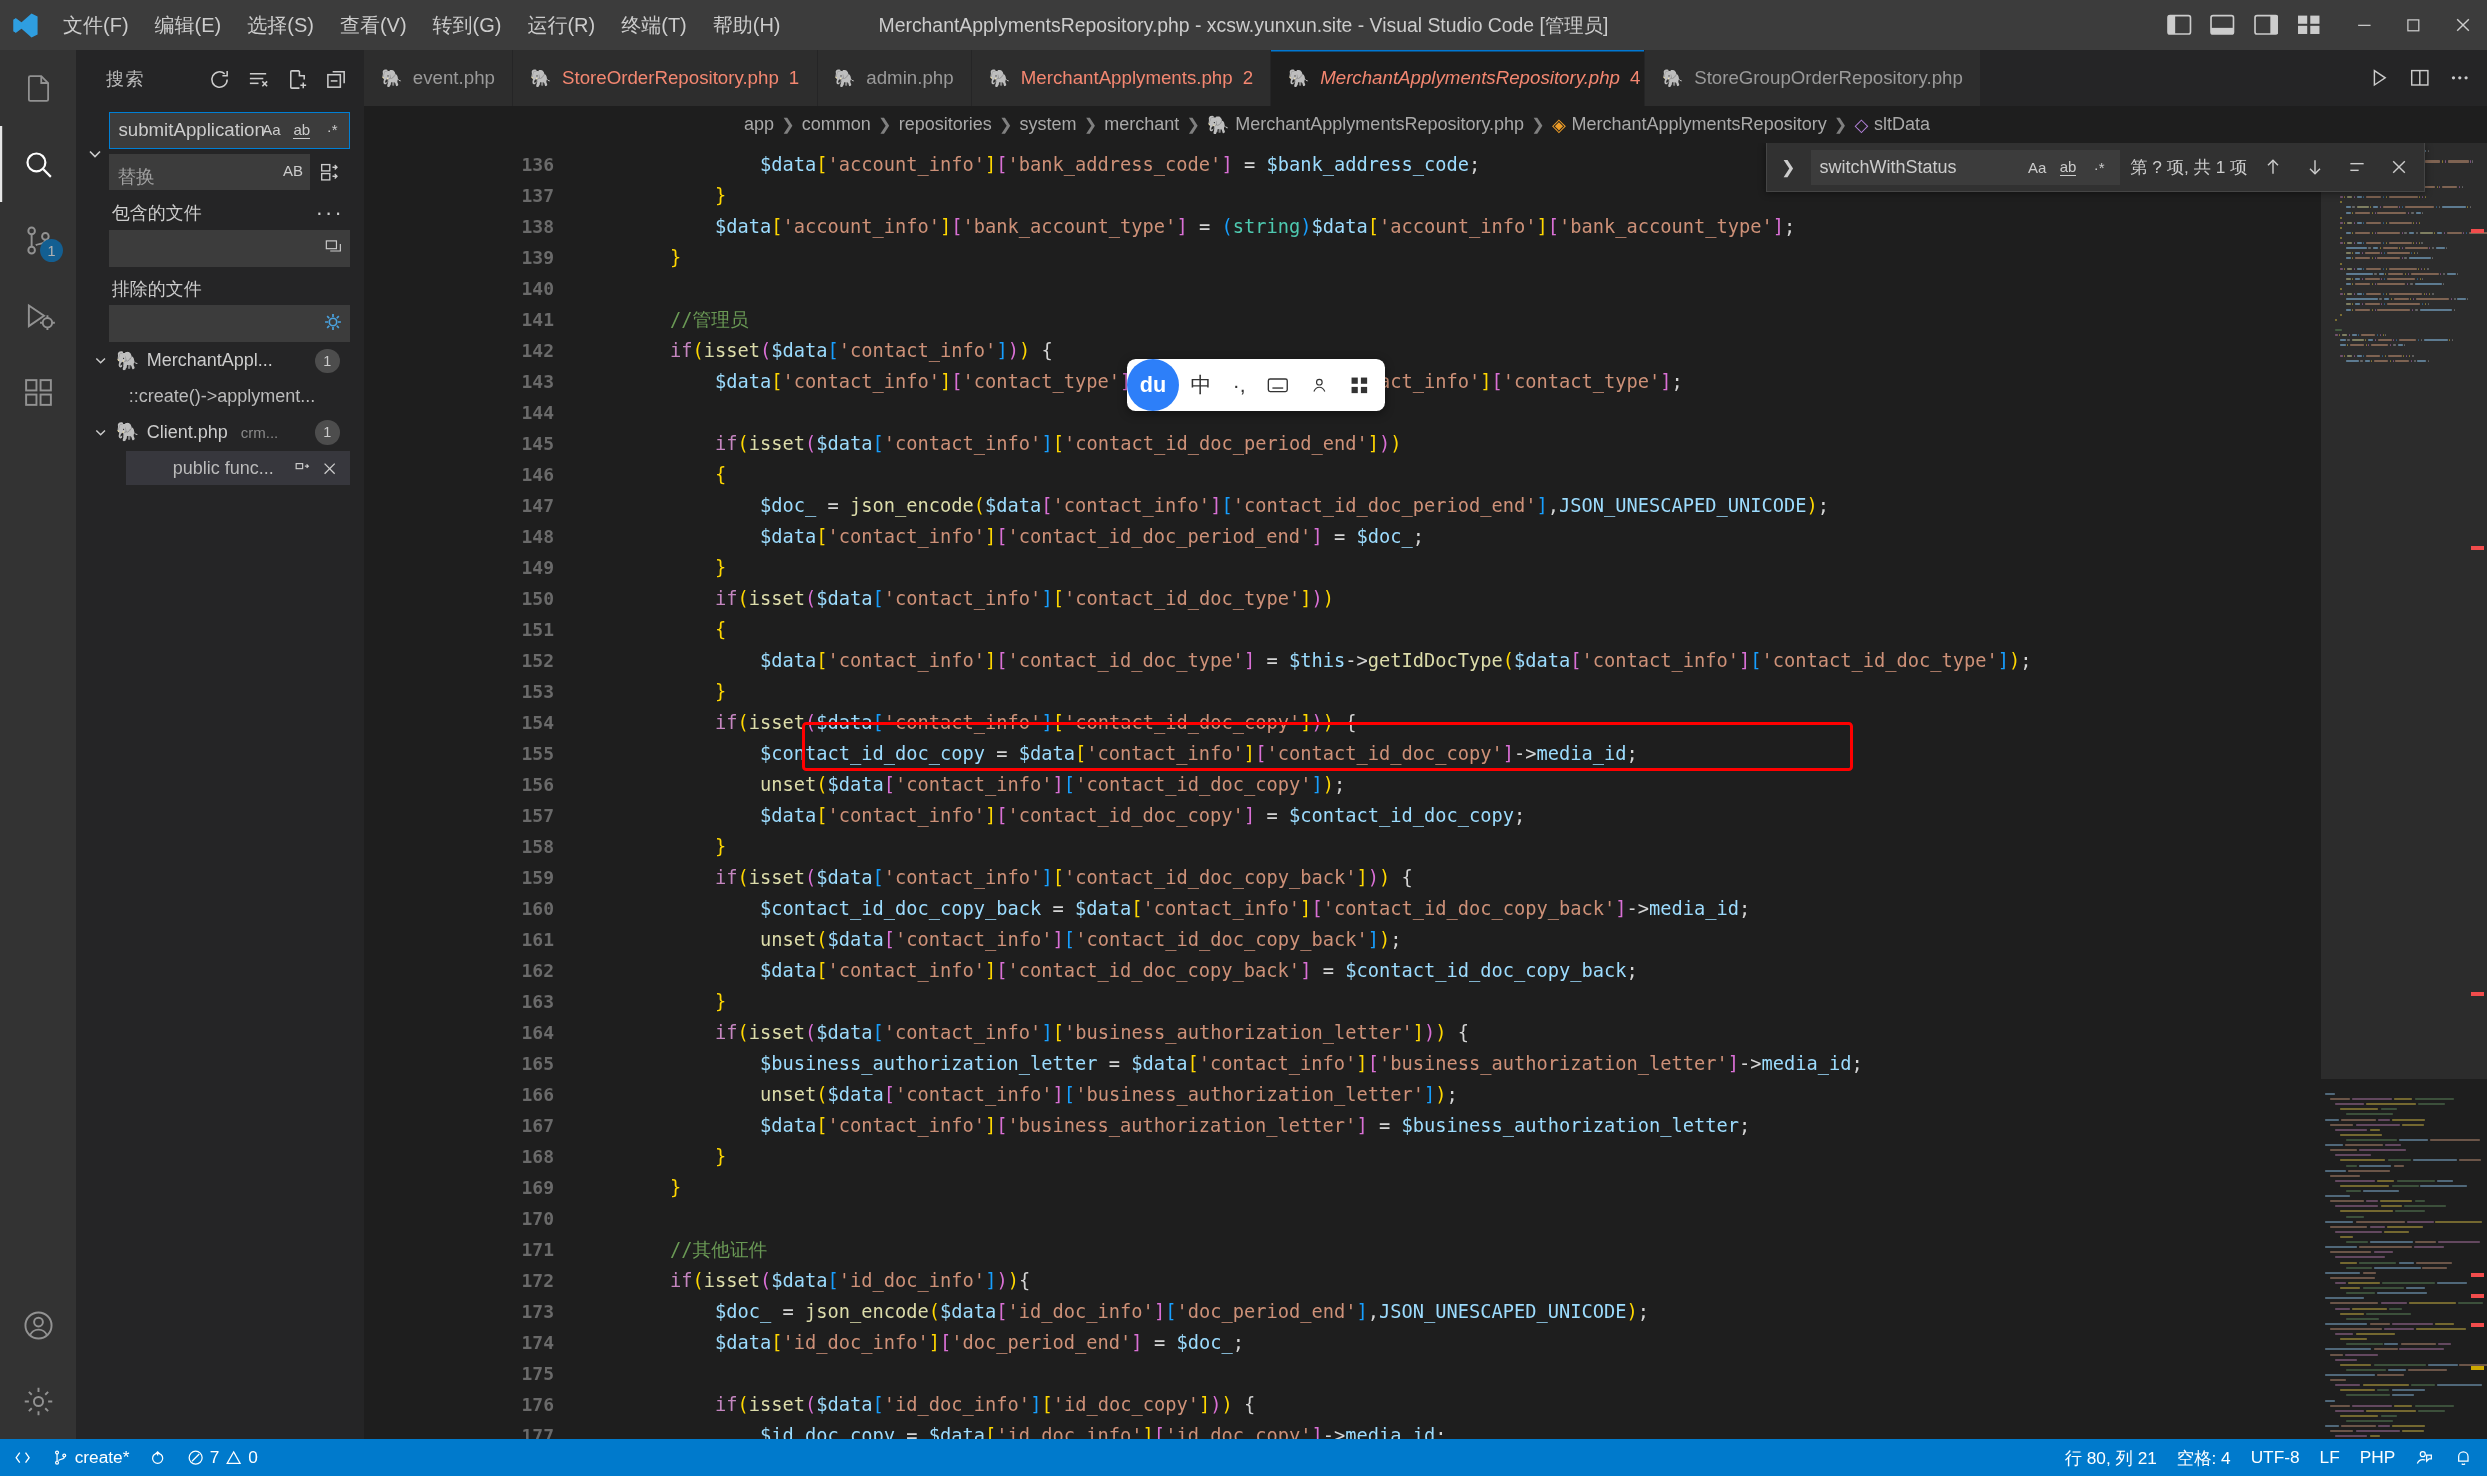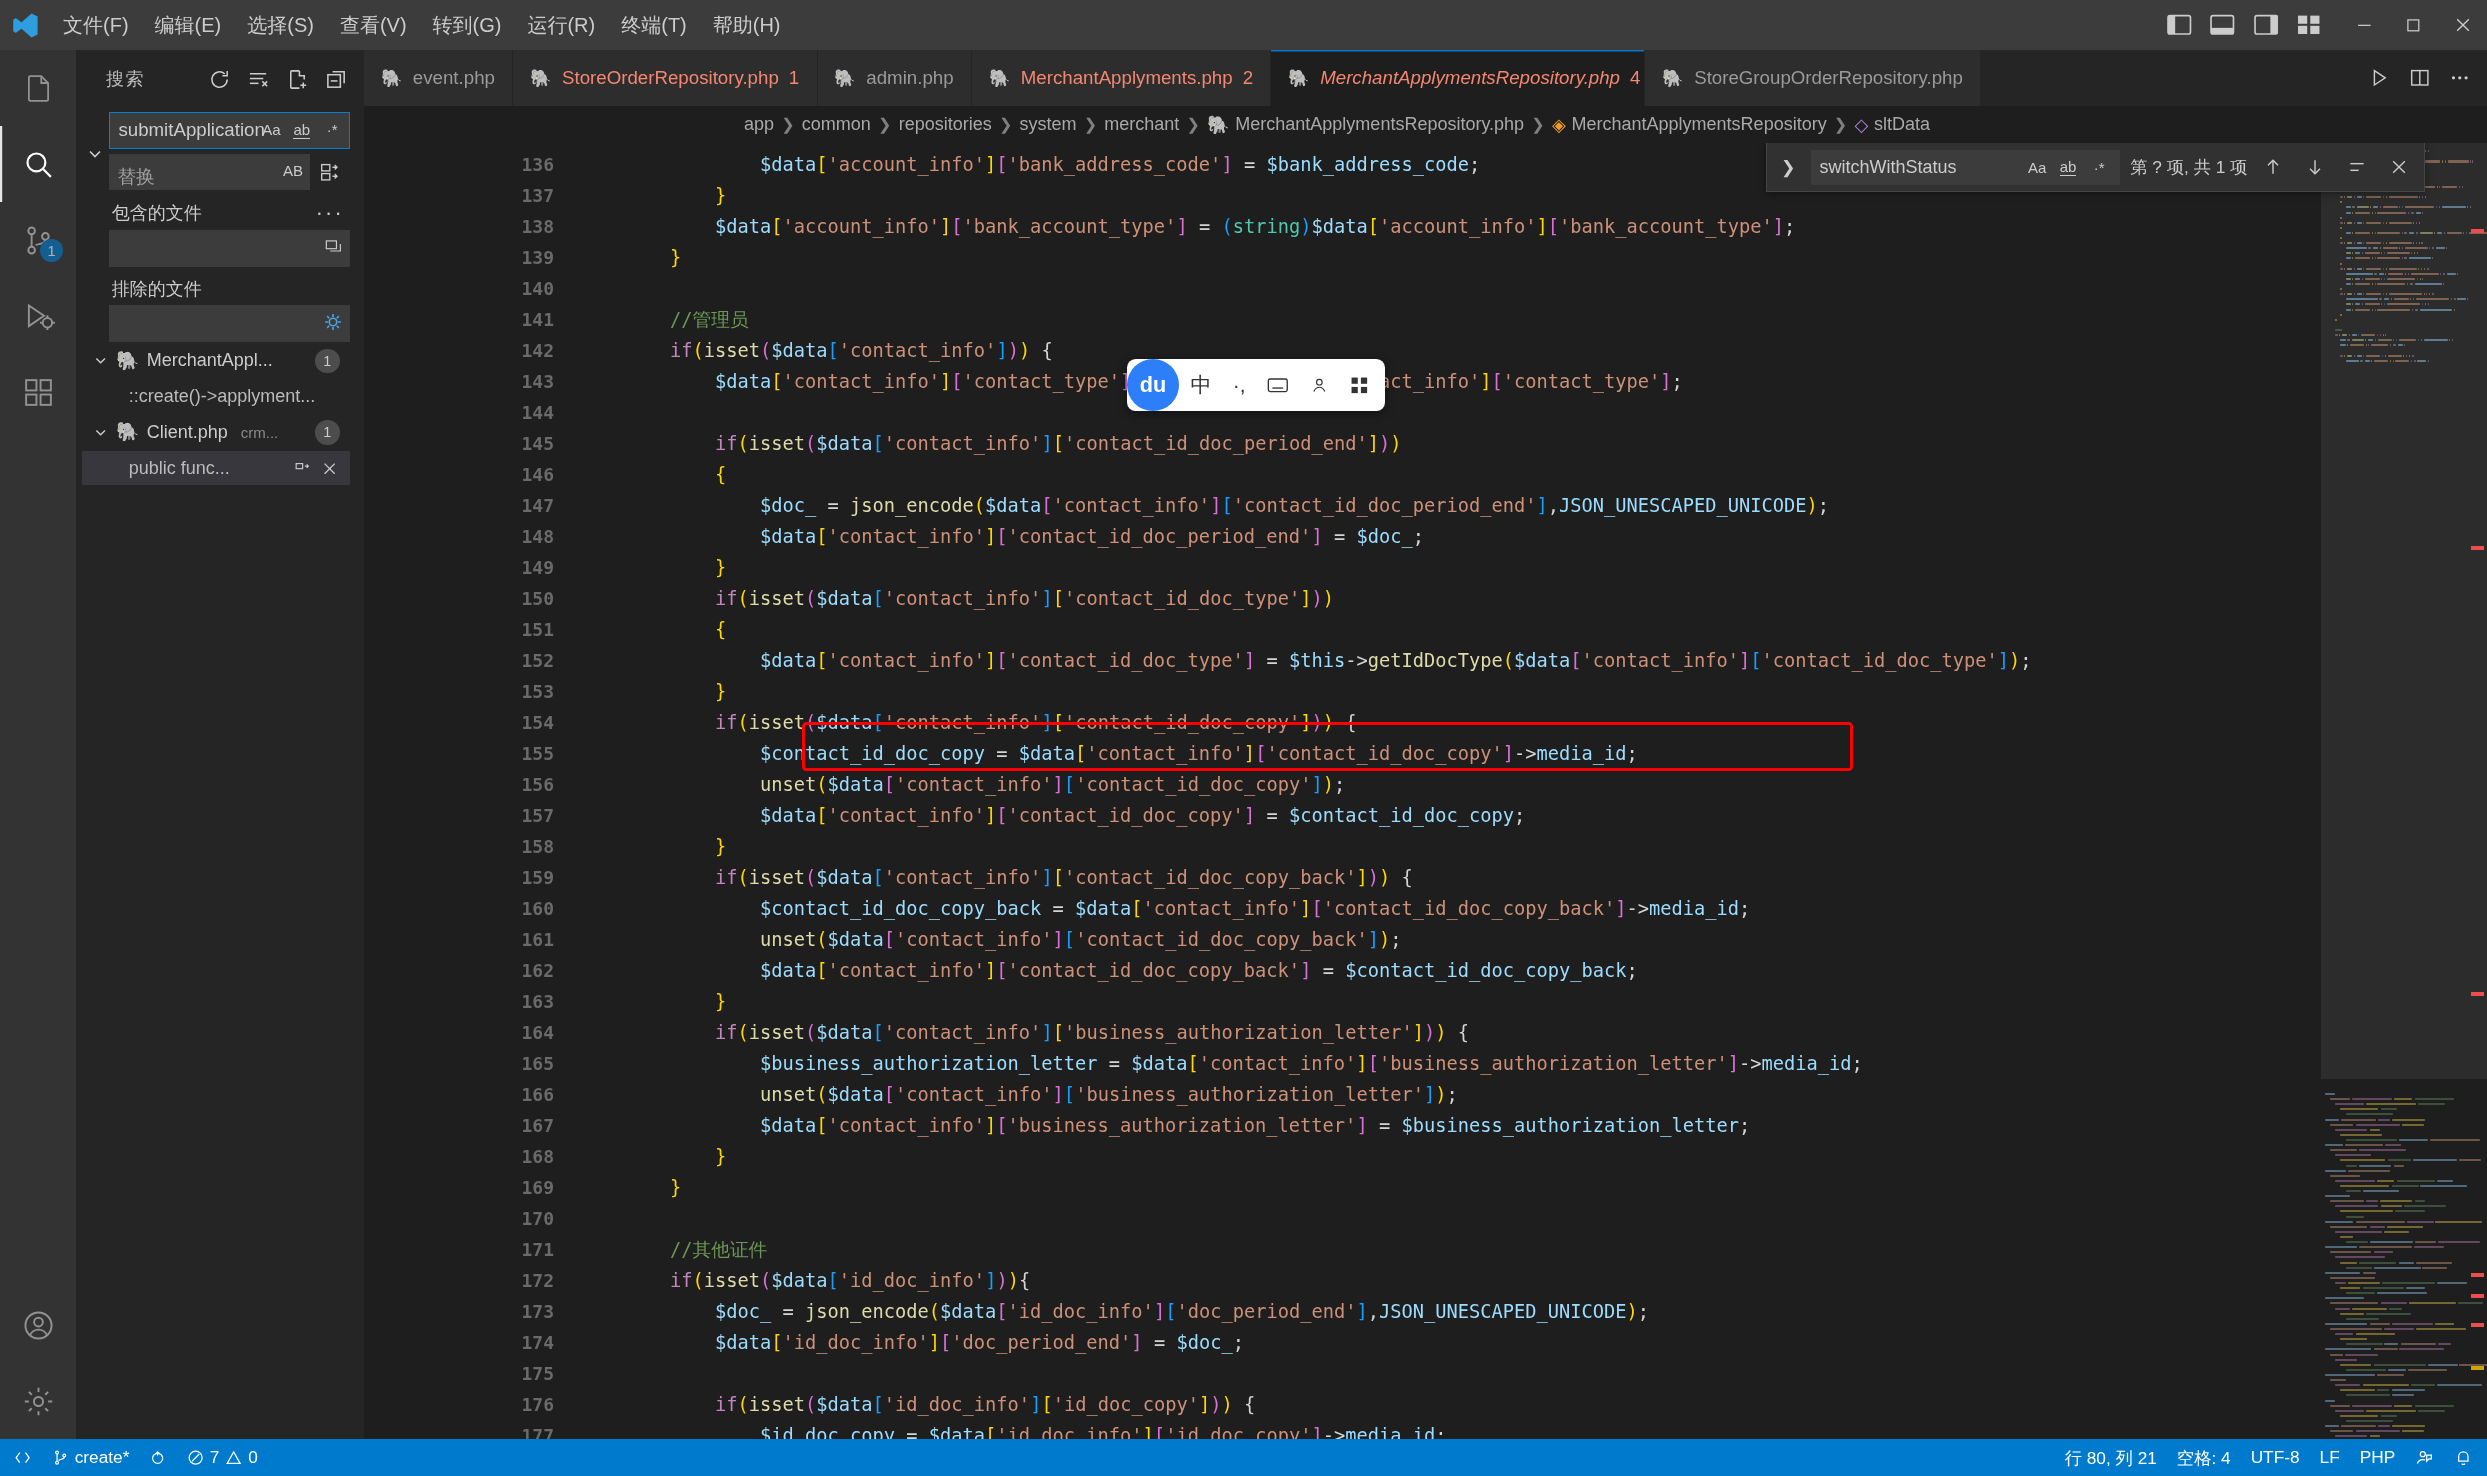--- a/index.html
+++ b/index.html
@@ -51,21 +51,21 @@
   .filter-label { font-size:18px; color:#cccccc; padding:10px 0 4.3px 2.9px; display:flex; align-items:center; }
   .filter-input { background:#3c3c3c; height:37px; position:relative; }
   .dots { margin-left:auto; font-size:21.6px; color:#cccccc; letter-spacing:2.2px; padding-right:5.8px;}
   .results-summary { font-size:17.3px; color:#cccccc; padding:18.7px 0 0 10px; line-height:1.45; }
   .link { color:#3794ff; }
   .res-file { display:flex; align-items:center; gap:7.2px; font-size:18px; padding:6.5px 0 6.5px 10px; }
   .res-file .name { color:#cccccc; }
   .res-file .count { margin-left:auto; background:#4d4d4d; color:#ccc; border-radius:50%;
       width:24.5px; height:24.5px; font-size:14.4px; display:flex; align-items:center; justify-content:center; margin-right:10px;}
   .res-line { font-size:18px; padding:6.5px 0 6.5px 47px; color:#bbbbbb; display:flex; align-items:center; }
-  .res-line.sel { background:#37373d; }
+  .res-line.sel { background:#37373d;margin-left:44px; }
   .res-line .acts { margin-left:auto; display:flex; gap:10px; padding-right:11.5px; }
 
   
   .editor-area { flex:1; display:flex; flex-direction:column; background:#1e1e1e; min-width:0; }
   .tabs { height:56px; background:#252526; display:flex; align-items:stretch; position:relative; }
   .tab { display:flex; align-items:center; gap:10px; padding:0 17.3px; background:#2d2d2d;
      border-right:0.7px solid #252526; font-size:18.7px; color:#9a9a9a; white-space:nowrap; max-width:374px; }
   .tab.active { background:#1e1e1e; color:#e7e7e7; box-shadow: inset 0 1.4px 0 #0078d4; }
   .tab .err { color:#f48771; }
   .tab .italic { font-style:italic; }
@@ -139,20 +139,21 @@
   <div class="menu">
     <div class="menu-item">文件(F)</div>
     <div class="menu-item">编辑(E)</div>
     <div class="menu-item">选择(S)</div>
     <div class="menu-item">查看(V)</div>
     <div class="menu-item">转到(G)</div>
     <div class="menu-item">运行(R)</div>
     <div class="menu-item">终端(T)</div>
     <div class="menu-item">帮助(H)</div>
   </div>
+  <div class="title-center">MerchantApplymentsRepository.php - xcsw.yunxun.site - Visual Studio Code [管理员]</div>
   <div class="win-right">
     <div class="layout-icons">
       <div>
         <svg width="24.5" height="21.6" viewBox="0 0 24 20">
             <rect x="1" y="1" width="22" height="18" rx="2" fill="none" stroke="#cccccc" stroke-width="1.6"></rect>
             <rect x="1" y="1" width="7" height="18" fill="#cccccc"></rect>
           </svg>
       </div>
       <div>
         <svg width="24.5" height="21.6" viewBox="0 0 24 20">

